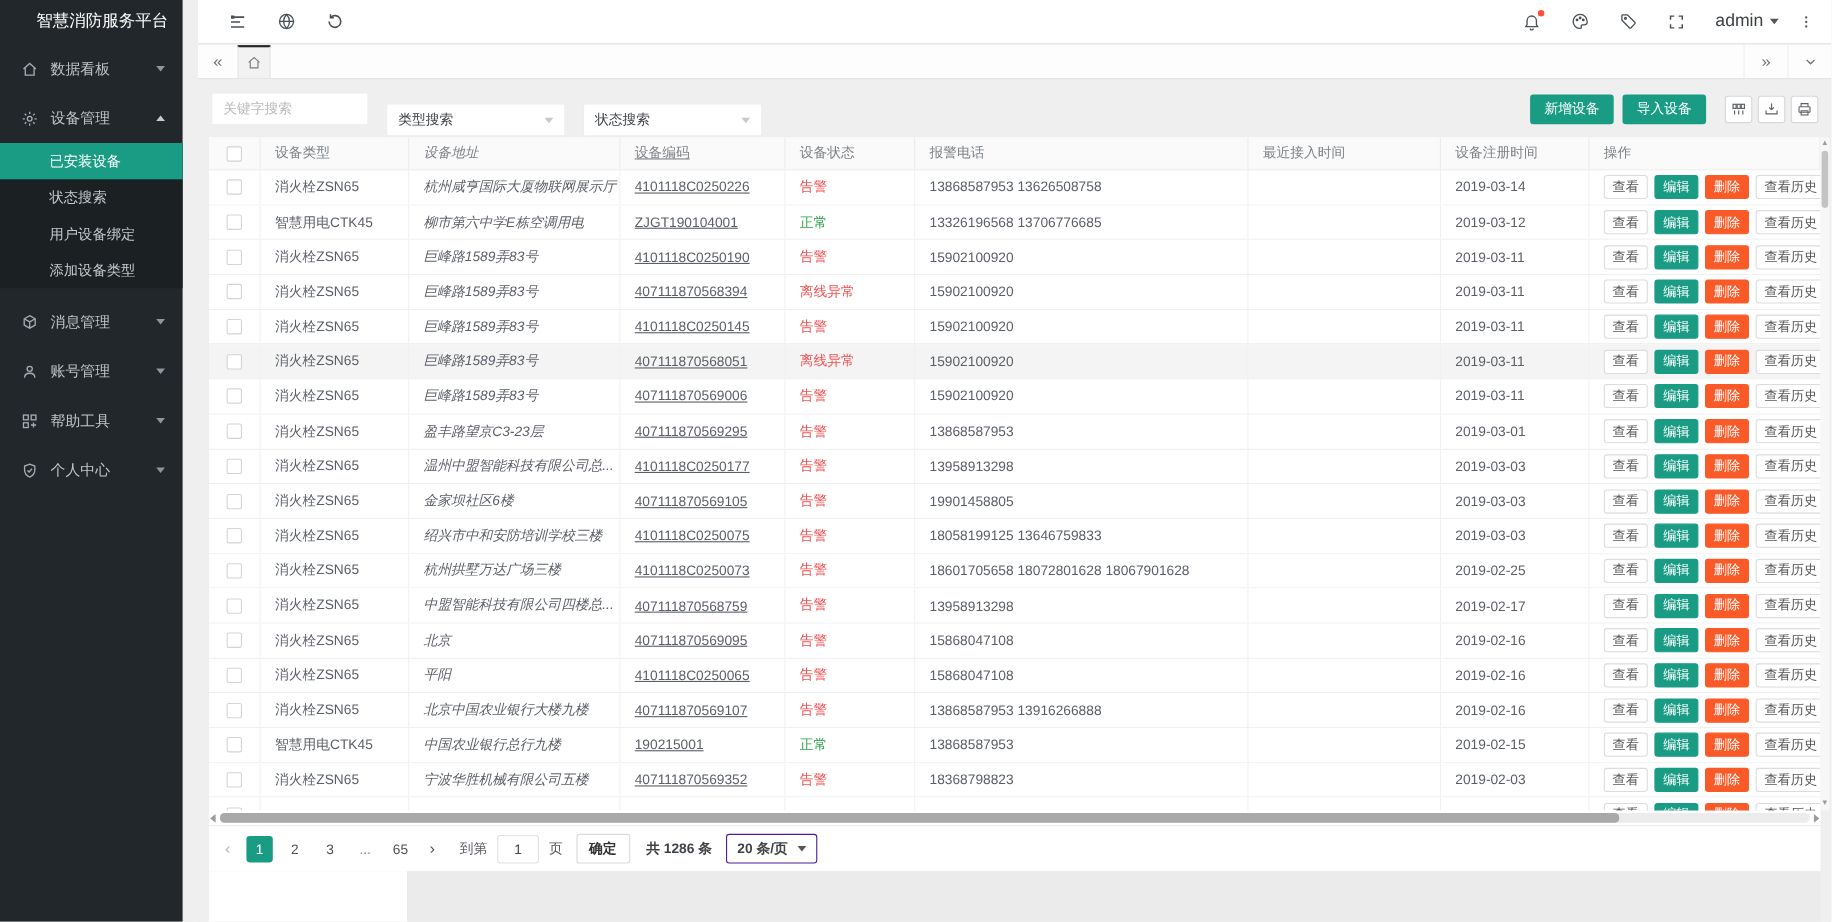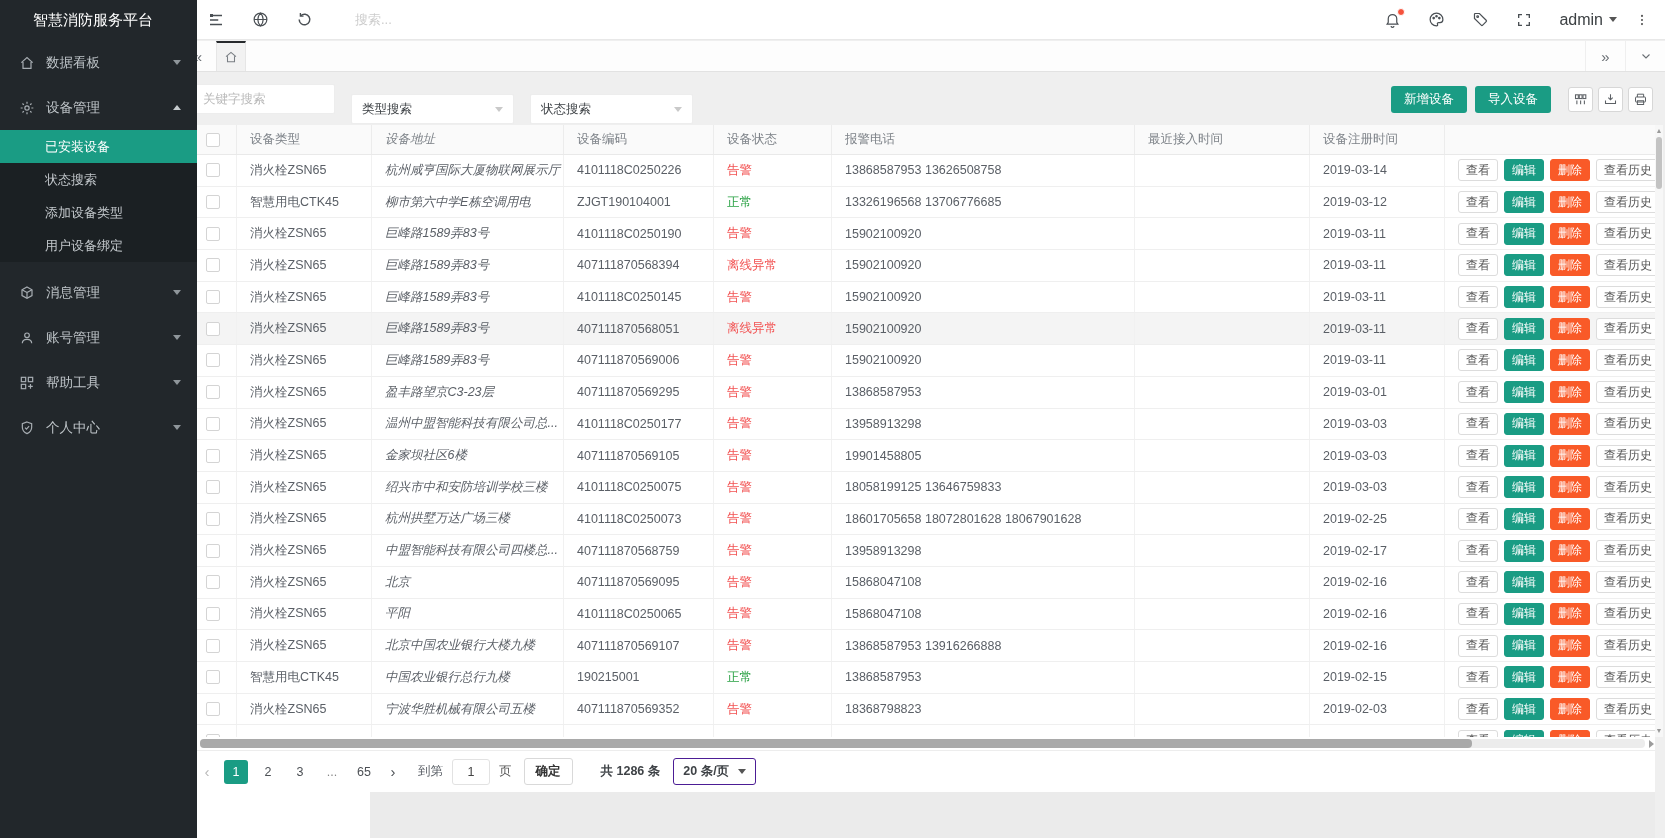--- a/index.html
+++ b/index.html
@@ -1,21 +1,21 @@
 <!DOCTYPE html>
 <html style="--accent: #1a9c84; --danger: #f95a28; --status-red: #f25252; --status-green: #2ba245;"><head>
 <meta charset="utf-8">
 <style>
   * { box-sizing: border-box; margin: 0; padding: 0; }
   html,body { width:1665px; height:838px; overflow:hidden; }
   body { font-family:"Liberation Sans", sans-serif; background:#efefef; position:relative; font-size:13px; color:#555; }
   svg { display:block; }
 
   
-  .sidebar { position:absolute; left:0; top:0; bottom:0; width:197px; background:#22272b; z-index:5; }
+  .sidebar { position:absolute; left:0; top:0; bottom:0; width:166px; background:#22272b; z-index:5; }
   .sidebar-title { height:40px; line-height:40px; color:#fff; font-size:15px; padding-left:33px; white-space:nowrap; }
   .nav-item { height:45px; display:flex; align-items:center; padding:0 16px 0 19px; color:#bfc5c9; font-size:13.5px; cursor:pointer; }
   .nav-item .nav-icon { width:16px; height:16px; margin-right:11px; color:#a7adb2; }
   .nav-item .nav-label { flex:1; }
   .caret-down { width:0; height:0; border-left:4px solid transparent; border-right:4px solid transparent; border-top:5px solid #8f969b; }
   .caret-up { width:0; height:0; border-left:4px solid transparent; border-right:4px solid transparent; border-bottom:5px solid #c6cbce; }
   .submenu { background:#1b2023; margin-bottom:8px; }
   .submenu-item { height:33px; line-height:33px; padding-left:45px; color:#c3c8cc; font-size:13px; cursor:pointer; }
   .submenu-item.active { background:var(--accent); color:#fff; }
 
@@ -57,21 +57,21 @@
   
   .table-viewport { height:612px; overflow:hidden; background:#fff; }
   .thead { display:flex; height:30px; background:#fafafa; border-bottom:1px solid #e9e9e9; color:#7d8288; font-size:12.5px; }
   .trow { display:flex; height:31.7px; border-bottom:1px solid #efefef; font-size:12.5px; color:#5a5f66; background:#fff; }
   .trow.hl { background:#f4f4f4; }
   .cell { display:flex; align-items:center; padding-left:13px; border-right:1px solid #f1f1f1; overflow:hidden; white-space:nowrap; }
   .thead .cell { border-right:1px solid #ececec; }
   .col-check { width:47px; justify-content:center; padding-left:0; }
   .col-type { width:135px; }
   .col-address { width:192px;font-style:italic; }
-  .col-code { width:150px; }
+  .col-code { width:150px;text-decoration:underline; }
   .col-status { width:118px; }
   .col-phone { width:303px; }
   .col-recent { width:175px; }
   .col-reg { width:135px; }
   .col-actions { flex:1; border-right:none; }
   .checkbox { width:14px; height:14px; border:1px solid #d4d4d4; border-radius:2px; background:#fff; cursor:pointer; }
   .status { font-size:12.5px; }
   .status.alarm, .status.offline { color:var(--status-red); }
   .status.normal { color:var(--status-green); }
   .abtn { height:22px; padding:0 7px; border-radius:3px; font-size:12px; margin-right:6px; cursor:pointer; font-family:inherit; white-space:nowrap; }
@@ -95,21 +95,21 @@
   
   .pagination { height:42px; background:#fff; border-top:1px solid #ededed; display:flex; align-items:center; padding-left:4px; font-size:12.5px; color:#555; }
   .pg-chev { width:26px; text-align:center; font-size:15px; color:#b9b9b9; cursor:pointer; }
   .pg-chev.next { color:#4c5055; }
   .pg-page { min-width:24px; height:24px; line-height:24px; text-align:center; margin:0 4px; border-radius:3px; color:#4c5055; cursor:pointer; padding:0 4px; }
   .pg-page.active { background:var(--accent); color:#fff; }
   .pg-page.dots { cursor:default; color:#888; }
   .pg-goto { margin-left:12px; color:#5a5f66; }
   .pg-input { width:38px; height:26px; border:1px solid #e2e2e2; border-radius:3px; text-align:center; margin:0 9px; font-size:12.5px; color:#444; outline:none; font-family:inherit; }
   .pg-confirm { margin-left:12px; height:27px; padding:0 11px; background:#fff; border:1px solid #d9d9d9; border-radius:3px; font-weight:bold; font-size:12.5px; color:#333; cursor:pointer; font-family:inherit; }
-  .pg-total { margin-left:28px; font-weight:bold; color:#3f4347; }
+  .pg-total { margin-left:15px; font-weight:bold; color:#3f4347; }
   .pg-size { margin-left:13px; height:27px; border:1px solid #4c1d95; border-radius:3px; display:flex; align-items:center; padding:0 9px; font-weight:bold; color:#3f4347; cursor:pointer; }
   .pg-size .caret-down { margin-left:9px; border-top-color:#555; }
 
   .footer-strip { height:46px; background:#ebebeb; display:flex; }
   .footer-strip .white-block { width:180px; background:#fff; }
 </style>
 </head>
 <body>
 
 <aside class="sidebar">
@@ -132,22 +132,22 @@
           <path d="M12 2.5v3M12 18.5v3M2.5 12h3M18.5 12h3M5.2 5.2l2.1 2.1M16.7 16.7l2.1 2.1M18.8 5.2l-2.1 2.1M7.3 16.7l-2.1 2.1"></path>
         </svg>
     </span>
     <span class="nav-label">设备管理</span>
     <span class="caret-up"></span>
   </div>
 
   <div class="submenu">
       <div class="submenu-item active">已安装设备</div>
       <div class="submenu-item">状态搜索</div>
+      <div class="submenu-item">用户设备绑定</div>
       <div class="submenu-item">添加设备类型</div>
-      <div class="submenu-item">用户设备绑定</div>
     </div>
 
   <div class="nav-item">
     <span class="nav-icon">
       <svg width="16" height="16" viewBox="0 0 24 24" fill="none" stroke="currentColor" stroke-width="1.8">
           <path d="M12 3l7.5 4.2v8.6L12 20l-7.5-4.2V7.2L12 3z"></path>
           <path d="M12 11.4 4.5 7.2M12 11.4l7.5-4.2M12 11.4V20"></path>
         </svg>
     </span>
     <span class="nav-label">消息管理</span>
@@ -202,21 +202,20 @@
         <circle cx="12" cy="12" r="9"></circle>
         <path d="M3 12h18M12 3c-2.5 2.6-3.8 5.7-3.8 9s1.3 6.4 3.8 9c2.5-2.6 3.8-5.7 3.8-9S14.5 5.6 12 3z"></path>
       </svg>
   </span>
   <span class="tb-icon">
     <svg width="17" height="17" viewBox="0 0 24 24" fill="none" stroke="currentColor" stroke-width="2.1">
         <path d="M4.5 12a7.5 7.5 0 1 0 2.2-5.3"></path>
         <path d="M6.2 2.8v4.4h4.4" stroke-width="1.9"></path>
       </svg>
   </span>
-  <input class="tb-search" placeholder="搜索..." style="">
   <div class="tb-right">
     <span class="tb-icon">
       <svg width="17" height="17" viewBox="0 0 24 24" fill="none" stroke="currentColor" stroke-width="1.7">
           <path d="M6 16v-5a6 6 0 1 1 12 0v5l1.6 2.6H4.4L6 16z"></path>
           <path d="M10 21a2 2 0 0 0 4 0"></path>
         </svg>
       <span class="badge-dot"></span>
     </span>
     <span class="tb-icon">
       <svg width="17" height="17" viewBox="0 0 24 24" fill="none" stroke="currentColor" stroke-width="1.7">
@@ -313,20 +312,21 @@
         <div class="cell col-check">
             <span class="checkbox"></span>
           </div>
         <div class="cell col-type">设备类型</div>
         <div class="cell col-address">设备地址</div>
         <div class="cell col-code">设备编码</div>
         <div class="cell col-status">设备状态</div>
         <div class="cell col-phone">报警电话</div>
         <div class="cell col-recent">最近接入时间</div>
         <div class="cell col-reg">设备注册时间</div>
+        <div class="cell col-actions">操作</div>
       </div>
       <div id="tbody">
           <div class="trow">
             <div class="cell col-check">
               <span class="checkbox"></span>
             </div>
             <div class="cell col-type">消火栓ZSN65</div>
             <div class="cell col-address">杭州咸亨国际大厦物联网展示厅</div>
             <div class="cell col-code">4101118C0250226</div>
             <div class="cell col-status">

